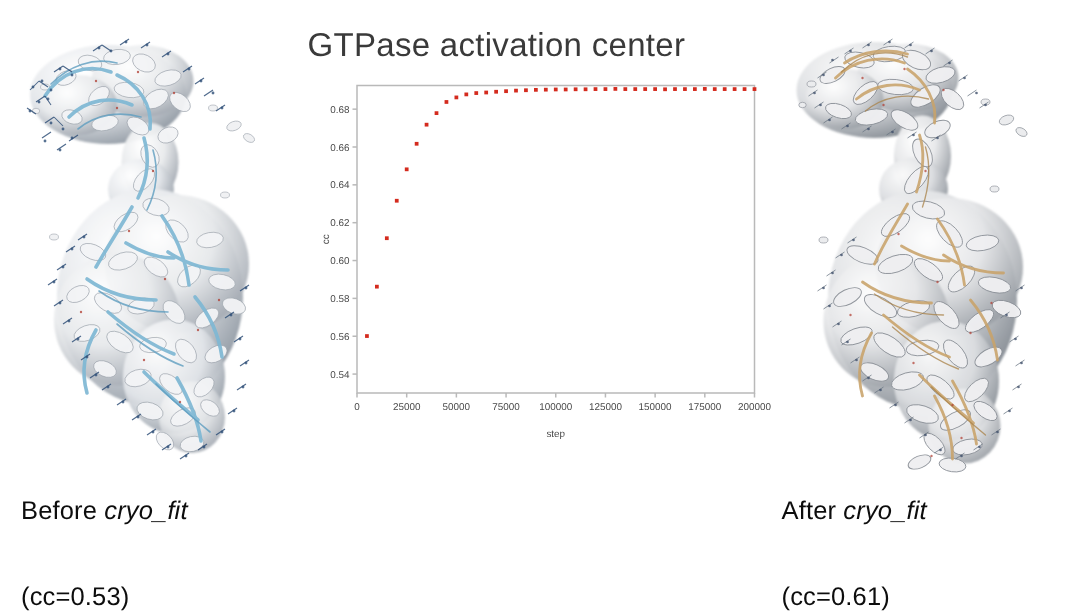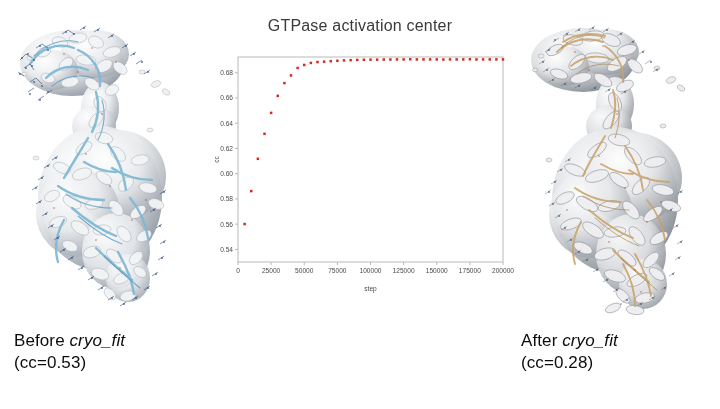--- a/index.html
+++ b/index.html
@@ -39,29 +39,29 @@
     left: 14px;
     top: 330px;
     font-size: 17px;
     line-height: 1.32;
     letter-spacing: 0.1px;
     color: #0d0d0d;
     white-space: nowrap;
   }
   #panel-after .caption { left: 16px; }
   .caption .ital { font-style: italic; }
-  .caption .l2 { display: block; }
+  .caption .l2 { display: block; margin-top: 35px; }
 
   
   #chart-title {
     position: absolute;
     left: 0; top: 9px;
     width: 310px;
-    text-align: center;
-    font-size: 16px;
+    text-align: left;
+    font-size: 22px;
     color: #3a3a3a;
     letter-spacing: 0.2px;
   }
   .plot-svg {
     position: absolute;
     left: 0; top: 0;
     width: 310px; height: 295px;
     overflow: visible;
   }
   .frame-line { stroke: #b9b9b9; stroke-width: 1; fill: none; }
@@ -619,15 +619,15 @@
         <circle cx="62" cy="202" r=".8"></circle>
           <circle cx="156" cy="194" r=".8"></circle>
         <circle cx="136" cy="284" r=".8"></circle>
           <circle cx="116" cy="296" r=".8"></circle>
       </g>
     </svg>
   </div>
 
   <div class="caption">
     <span>After </span><span class="ital">cryo_fit</span>
-    <span class="l2">(cc=0.28)</span>
+    <span class="l2">(cc=0.61)</span>
   </div>
 </div>
 
 </body></html>

